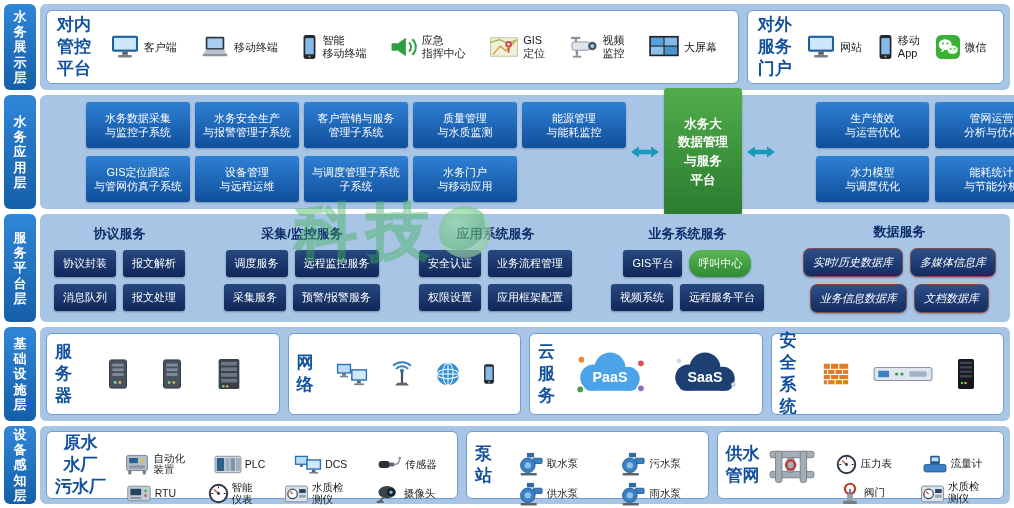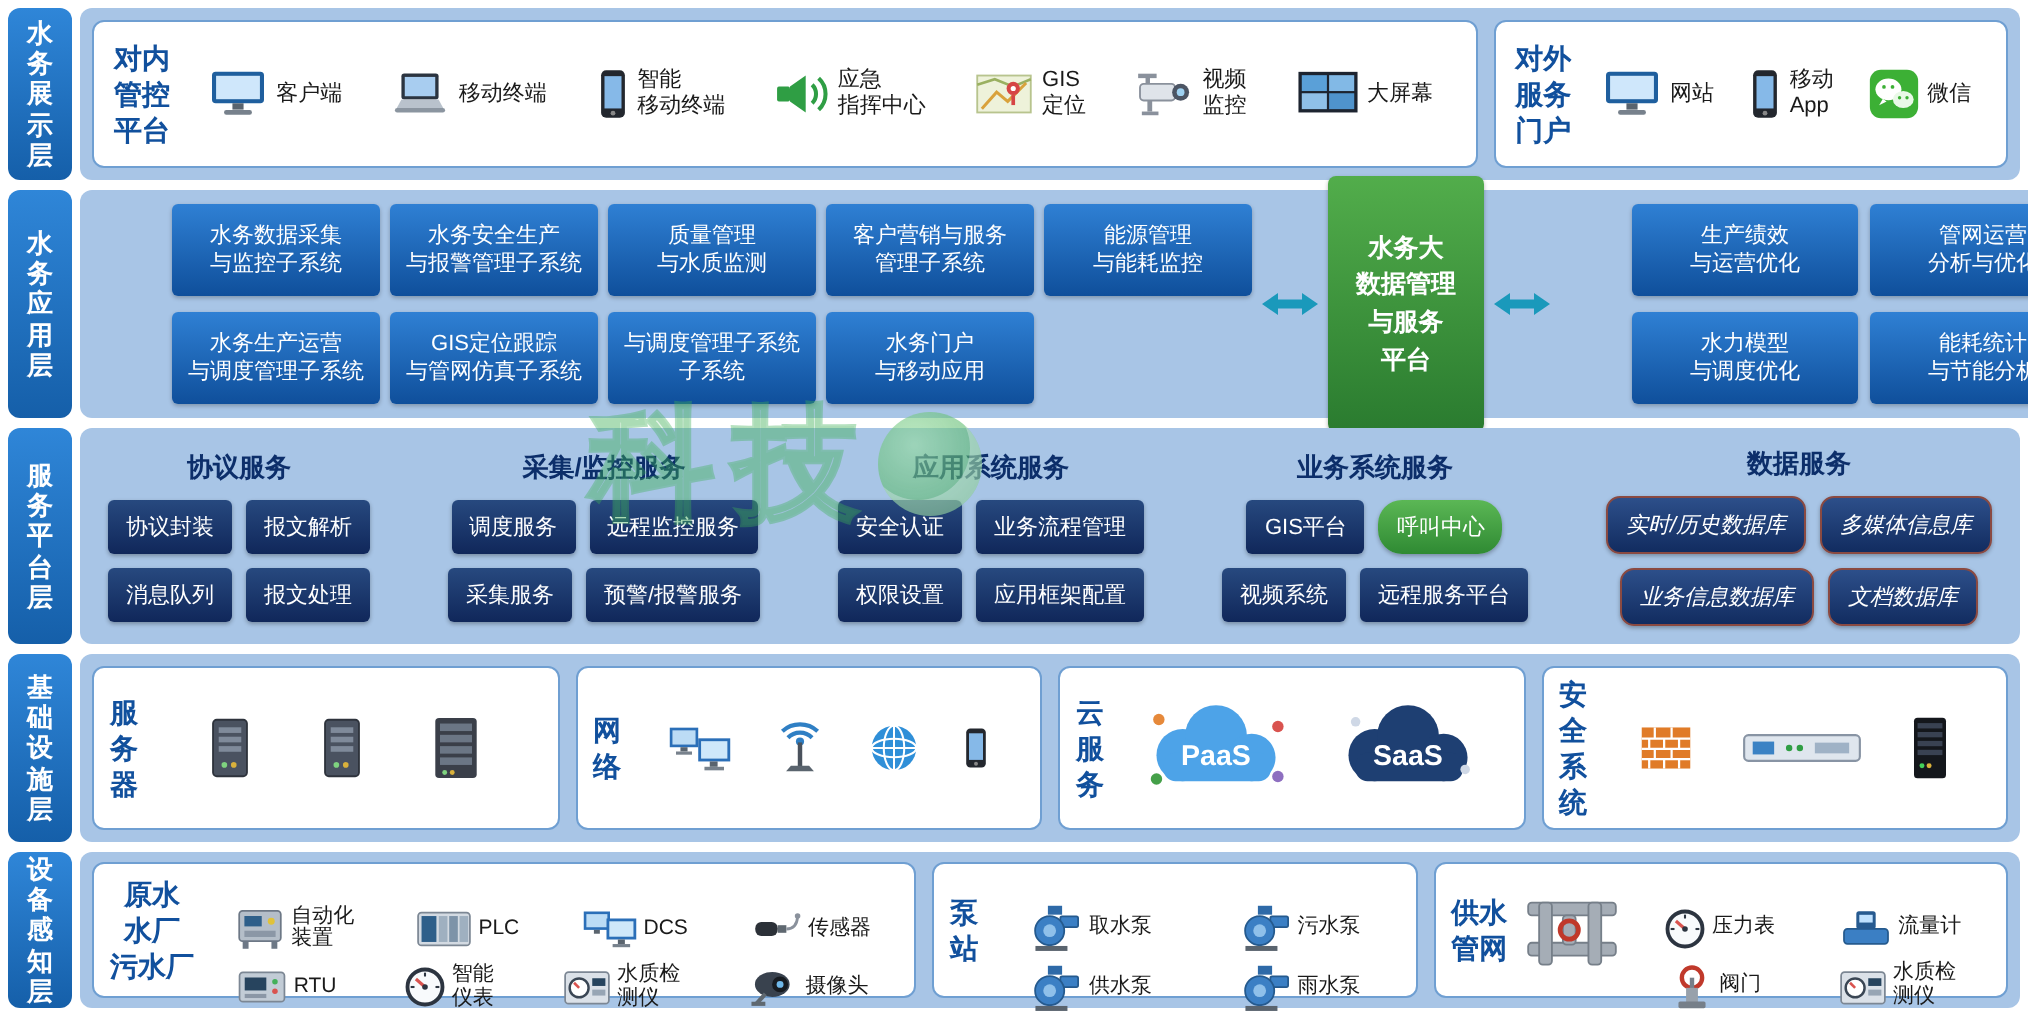--- a/index.html
+++ b/index.html
@@ -4,21 +4,21 @@
 <style>
   *{box-sizing:border-box;margin:0;padding:0;}
   html,body{background:#fff;}
   body{font-family:"Liberation Sans","DejaVu Sans",sans-serif;}
   .stage{position:relative;width:1014px;height:508px;background:#fff;padding:4px;overflow:hidden;}
   .layer{display:flex;gap:4px;margin-bottom:5px;}
   .layer:last-of-type{margin-bottom:0;}
   .layer-label{flex:0 0 32px;border-radius:6px;background:linear-gradient(180deg,#2f86d8,#155fa9);color:#fff;font-weight:bold;font-size:13px;display:flex;align-items:center;justify-content:center;text-align:center;white-space:pre-line;line-height:1.16;}
   .layer-body{flex:1;background:#a8c5e6;border-radius:6px;position:relative;}
   .wpanel{background:#fff;border:1px solid #6f9fd2;border-radius:6px;}
-  .panel-title{color:#11509d;font-weight:bold;font-size:14px;white-space:pre-line;text-align:center;line-height:1.3;flex:0 0 auto;}
+  .panel-title{color:#11509d;font-weight:bold;font-size:17px;white-space:pre-line;text-align:center;line-height:1.3;flex:0 0 auto;}
   
   .l1body{display:flex;gap:8px;padding:6px;}
   .p-internal{flex:2.85;display:flex;align-items:center;padding:4px 10px;gap:8px;}
   .p-external{flex:1;display:flex;align-items:center;padding:4px 10px;gap:8px;}
   .disp-items{flex:1;display:flex;align-items:center;justify-content:space-around;gap:2px;}
   .item{display:flex;align-items:center;gap:4px;}
   .ilabel{font-size:11px;color:#1a1a1a;white-space:pre-line;line-height:1.15;}
   
   .app-body{display:flex;align-items:center;justify-content:space-between;padding:7px 10px;gap:4px;}
   .app-grid{height:100%;display:flex;flex-direction:column;justify-content:space-between;}
@@ -215,32 +215,32 @@
 应
 用
 层</div>
     <div class="layer-body app-body">
       <div class="app-grid">
         <div class="app-row cols5">
             <div class="app-box">水务数据采集
 与监控子系统</div>
             <div class="app-box">水务安全生产
 与报警管理子系统</div>
+            <div class="app-box">客户营销与服务
+管理子系统</div>
             <div class="app-box">质量管理
 与水质监测</div>
-            <div class="app-box">客户营销与服务
-管理子系统</div>
             <div class="app-box">能源管理
 与能耗监控</div>
           </div>
         <div class="app-row cols5">
-            <div class="app-box">水务生产运营
-与调度管理子系统</div>
             <div class="app-box">GIS定位跟踪
 与管网仿真子系统</div>
+            <div class="app-box">设备管理
+与远程运维</div>
             <div class="app-box">与调度管理子系统
 子系统</div>
             <div class="app-box">水务门户
 与移动应用</div>
           </div>
       </div>
       <span class="dblarrow">
         <svg width="30" height="16" viewBox="0 0 30 16">
             <path d="M1 8 L9 2.5 V5.8 H21 V2.5 L29 8 L21 13.5 V10.2 H9 V13.5 Z" fill="#1a99bb"></path>
           </svg>

